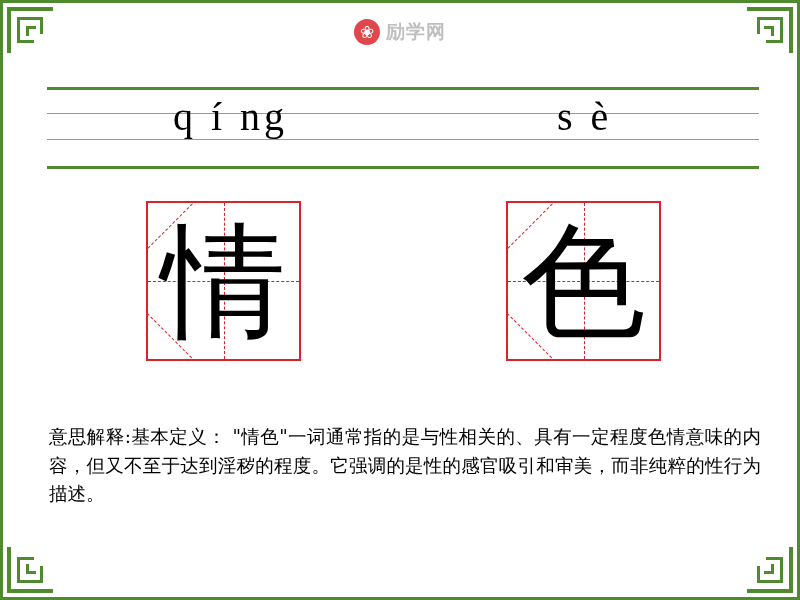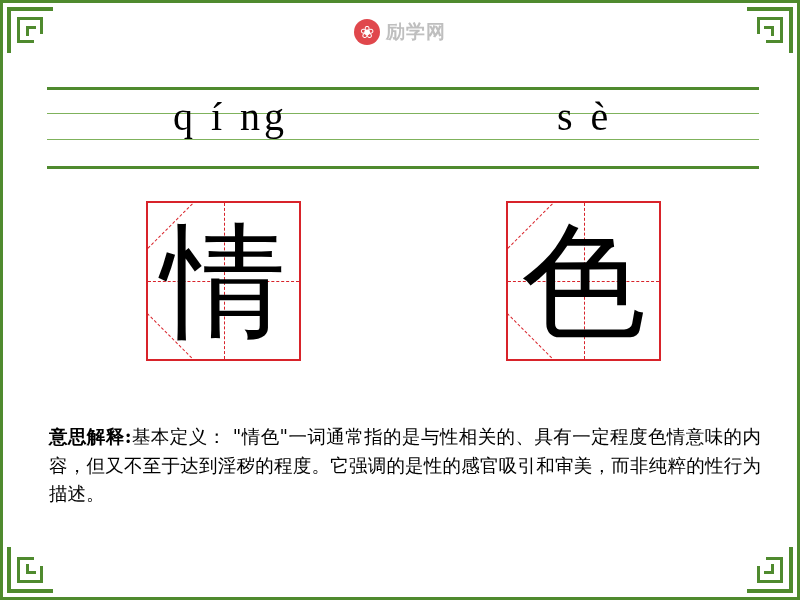--- a/index.html
+++ b/index.html
@@ -167,21 +167,21 @@
     left: 46px;
     top: 420px;
     width: 712px;
     font-family: "DejaVu Serif", serif;
     font-size: 18.5px;
     line-height: 1.55;
     color: #000000;
     text-align: justify;
   }
   .explain .label {
-    font-weight: bold;
+    font-weight: normal;
   }
 </style>
 </head>
 <body>
 
 <div class="page">
 
   <div class="corner c-tl">
     <i class="h1"></i>
       <i class="v1"></i>

